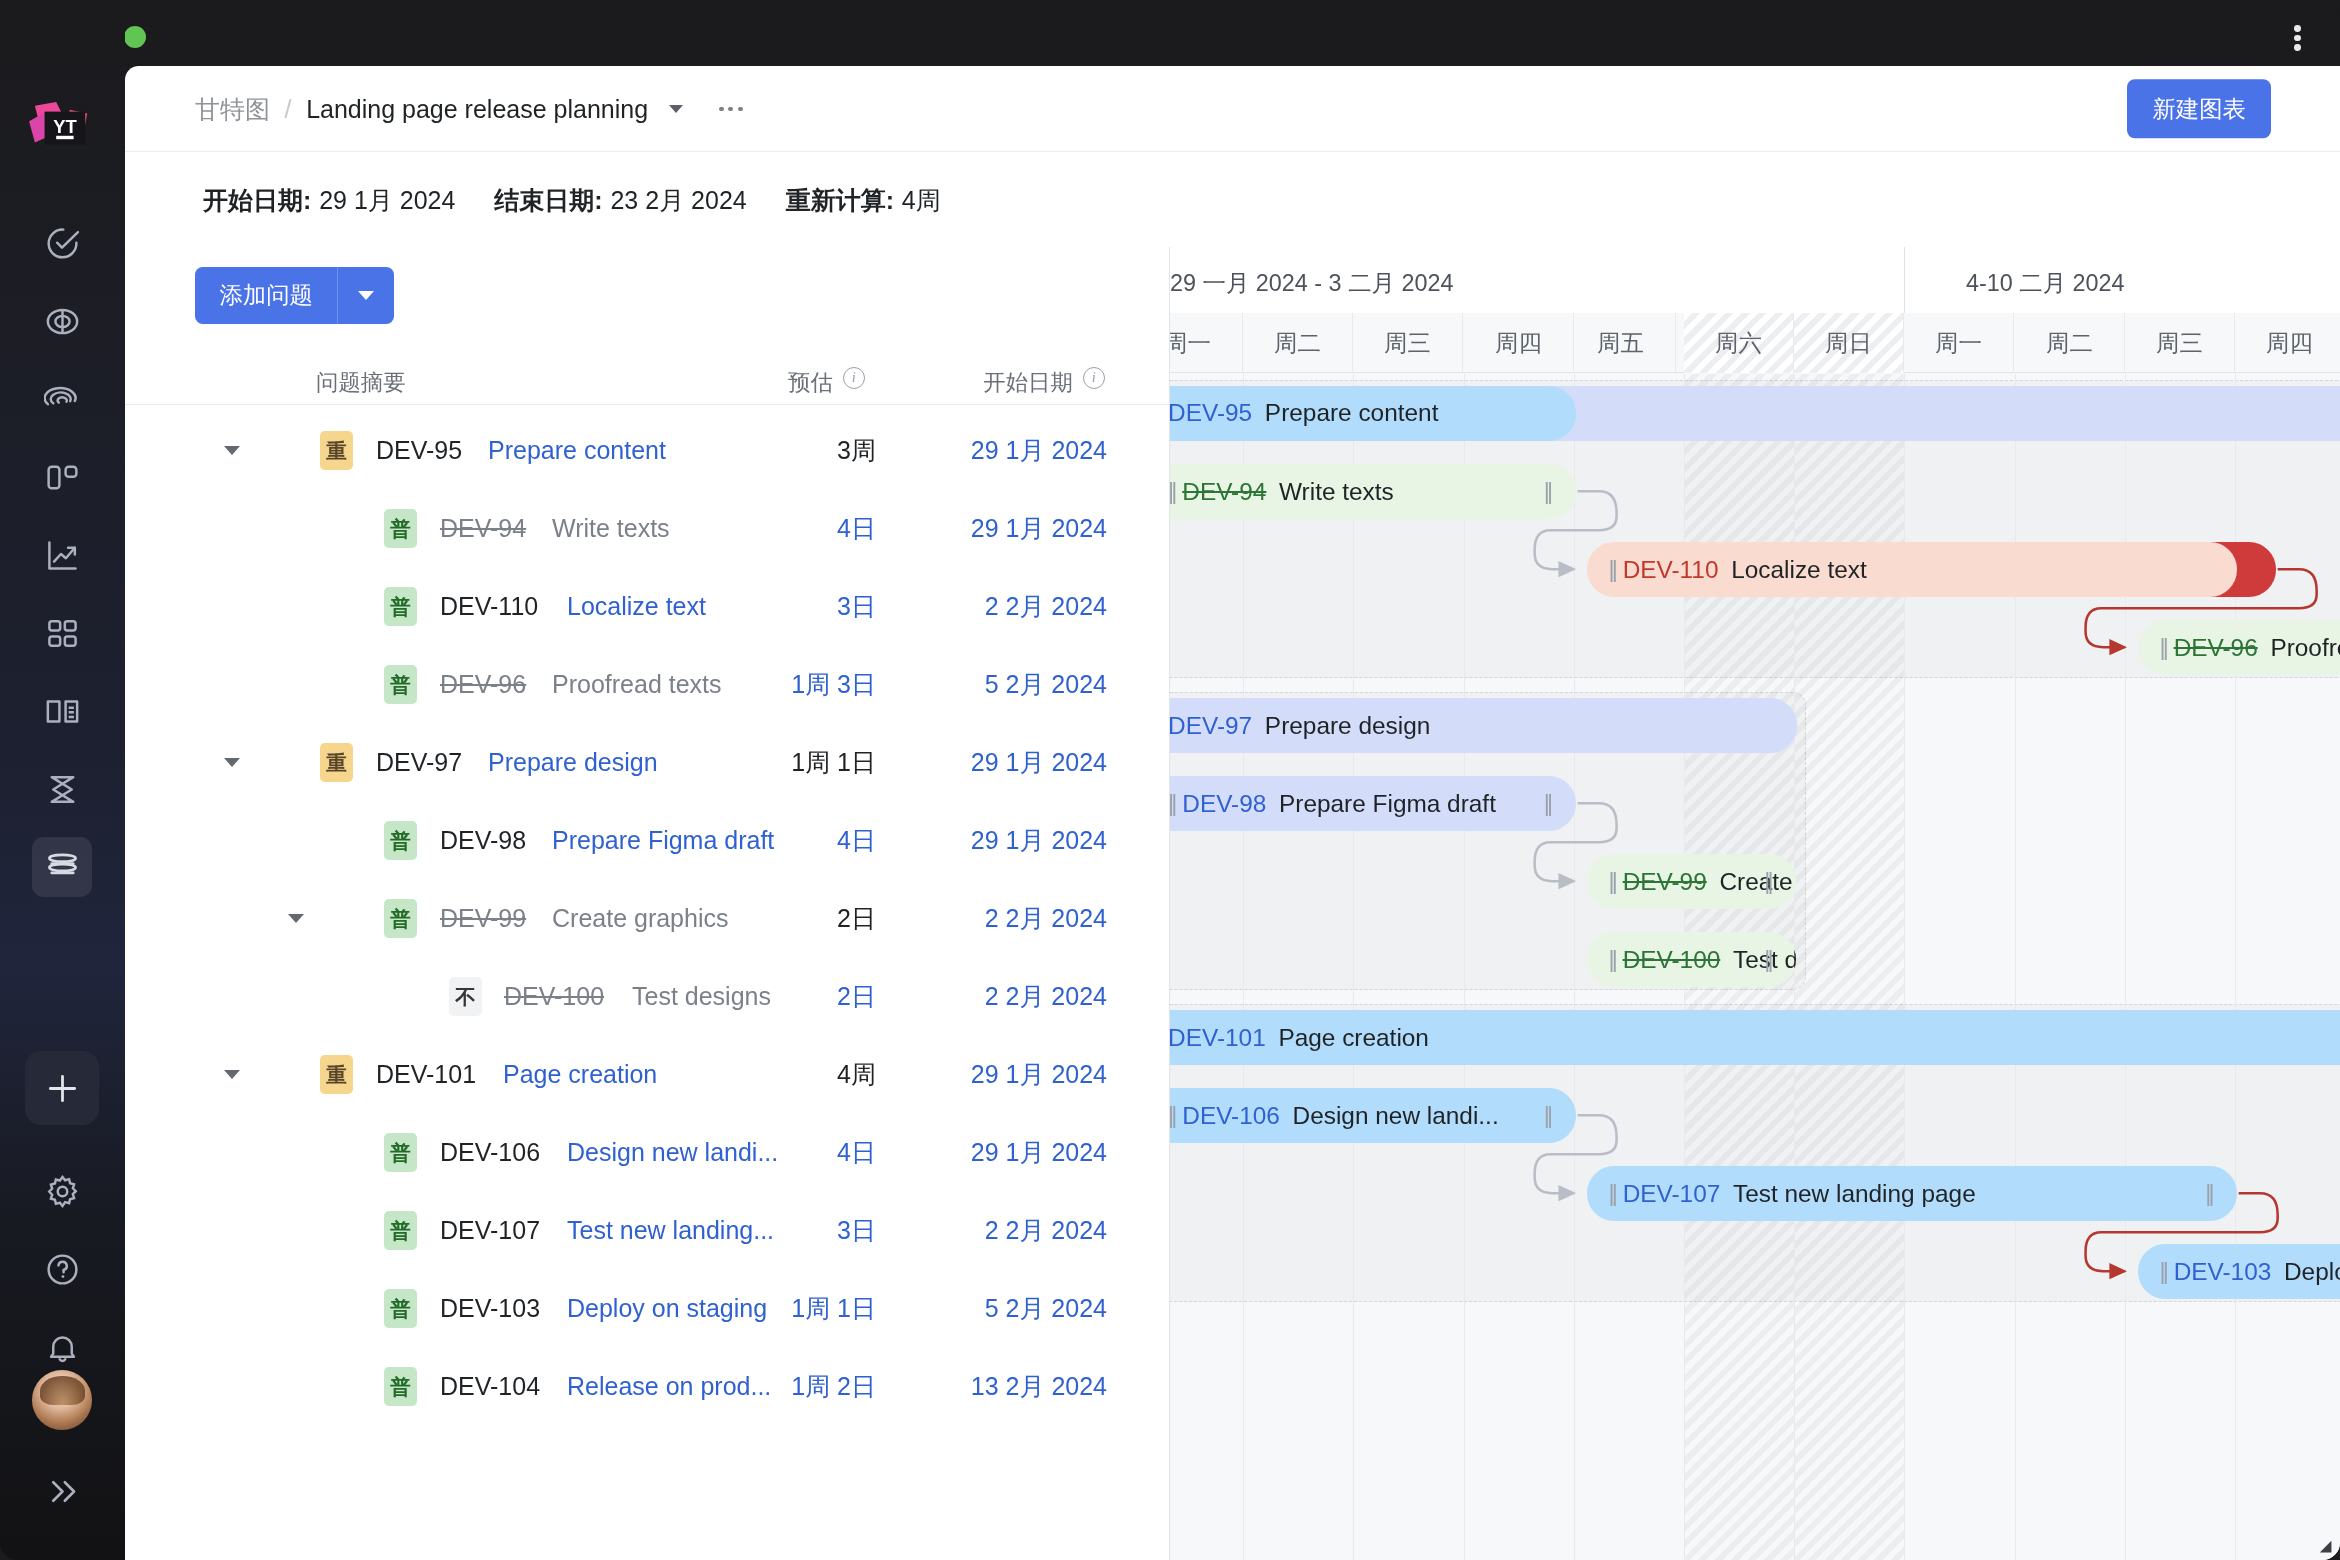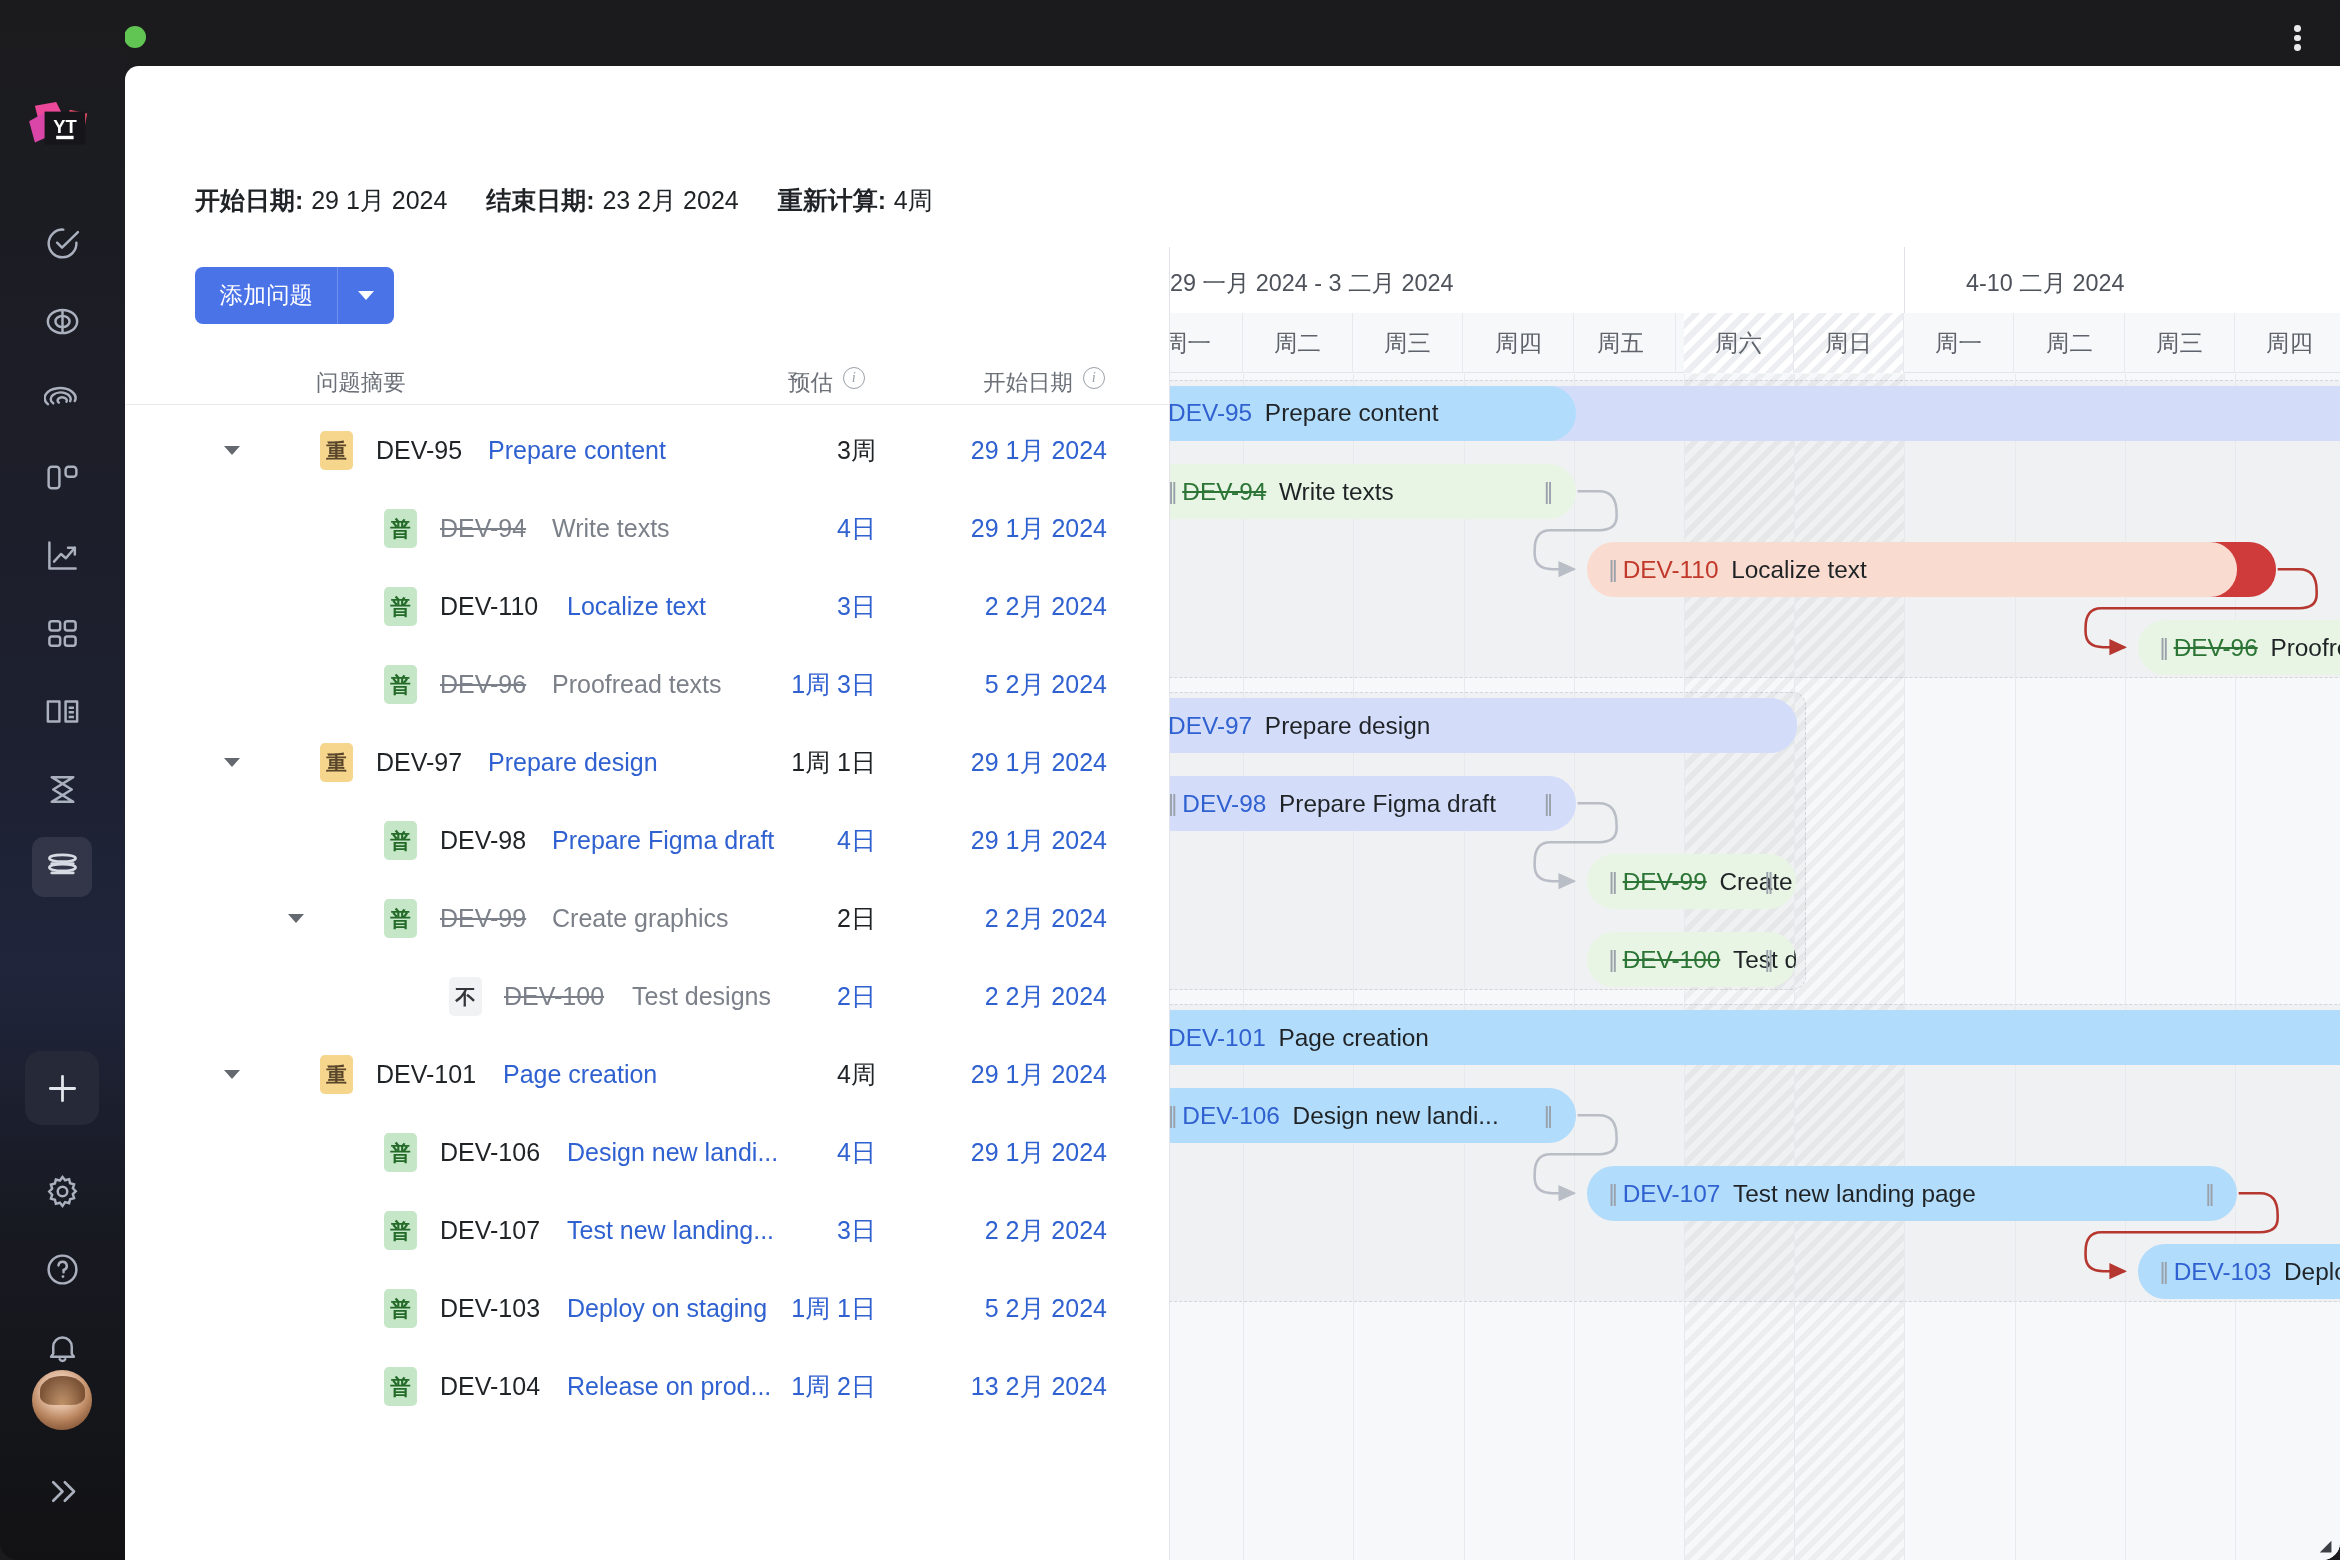--- a/index.html
+++ b/index.html
@@ -97,21 +97,21 @@
   #new-chart-btn {
     position: absolute; right: 70px; top: 98px; transform: translateY(-50%);
     top: 43px;
     background: #4b73e8; color: #fff;
     font-size: 23.4px; padding: 13.7px 25px; border-radius: 7.8px;
     border: none; cursor: pointer; white-space: nowrap;
   }
 
   
   #meta-bar {
-    position: absolute; left: 0; top: 86px; width: 1952px; height: 96px;
+    position: absolute; left: 8px; top: 86px; width: 1952px; height: 96px;
   }
   #meta {
     position: absolute; left: 70px; top: 0; height: 96px;
     display: flex; align-items: center; gap: 39px;
     font-size: 25px; color: #1f2326;
   }
   #meta .mlabel { font-weight: bold; }
   #meta .mval { margin-left: 7.8px; }
   #meta-right {
     position: absolute; right: 70px; top: 0; height: 96px;
@@ -375,20 +375,34 @@
     <div class="rail-icon" style="top:1461px">
       <svg viewBox="0 0 24 24" fill="none" stroke="#aab0bd" stroke-width="1.7" stroke-linecap="round" stroke-linejoin="round">
         <path d="M6 6l6 6-6 6"></path>
           <path d="M13.5 6l6 6-6 6"></path>
       </svg>
     </div>
   </div>
 
   <div id="panel">
 
+    <div id="crumb-bar">
+      <div id="crumb">
+        <span class="crumb-root">甘特图</span>
+        <span class="crumb-sep">/</span>
+        <span class="crumb-cur">Landing page release planning</span>
+        <span class="chev-d"></span>
+        <span id="crumb-dots">
+            <i></i>
+            <i></i>
+            <i></i>
+          </span>
+      </div>
+      <button id="new-chart-btn">新建图表</button>
+    </div>
 
     <div id="meta-bar">
       <div id="meta">
         <span><span class="mlabel">开始日期:</span><span class="mval">29 1月 2024</span></span>
         <span><span class="mlabel">结束日期:</span><span class="mval">23 2月 2024</span></span>
         <span><span class="mlabel">重新计算:</span><span class="mval">4周</span></span>
       </div>
     </div>
 
     <div id="table-pane">

